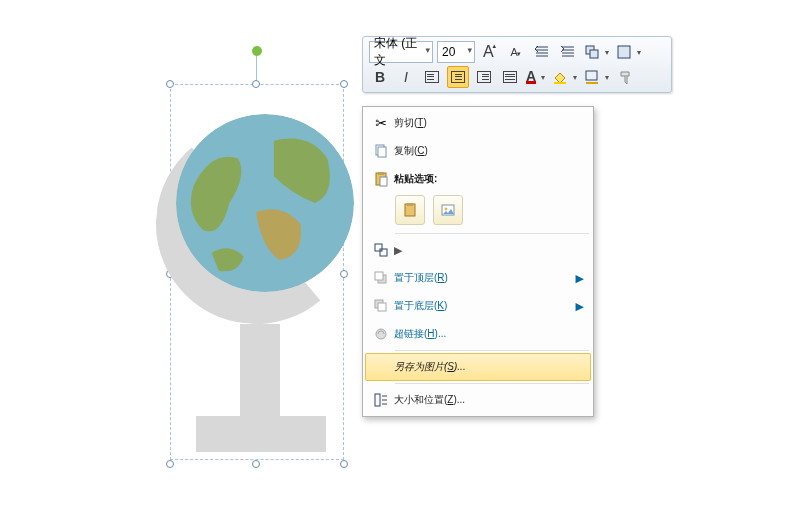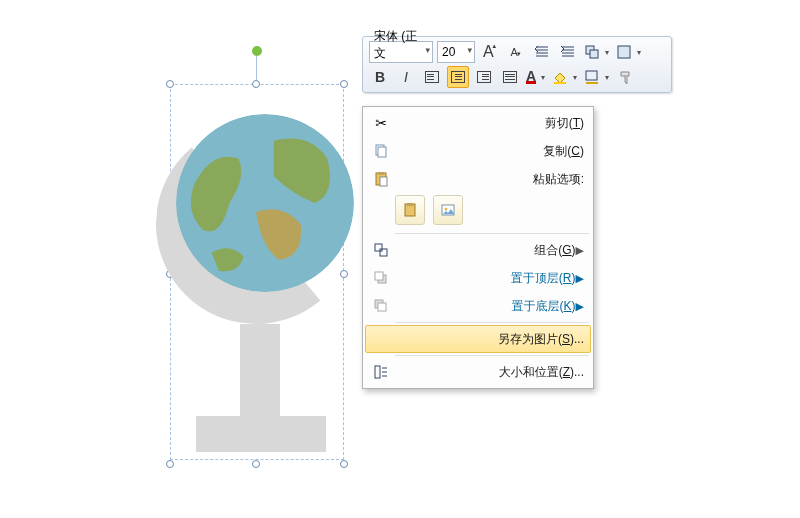--- a/index.html
+++ b/index.html
@@ -19,37 +19,37 @@
     .arc { position: absolute; left: -24px; top: 24px; width: 200px; height: 200px; border: 38px solid #d8d8d8; border-radius: 50%; border-top-color: transparent; border-right-color: transparent; transform: rotate(5deg); }
     .stem { position: absolute; left: 60px; top: 224px; width: 40px; height: 100px; background: #d8d8d8; }
     .base { position: absolute; left: 16px; top: 316px; width: 130px; height: 36px; background: #d8d8d8; }
     .globe { position: absolute; left: -4px; top: 14px; width: 178px; height: 178px; border-radius: 50%; overflow: hidden; }
 
     
     .minibar { position: absolute; left: 362px; top: 36px; width: 310px; background: linear-gradient(#fbfcfe,#e6ecf3); border: 1px solid #b7c6d7; border-radius: 3px; padding: 4px 6px; box-shadow: 1px 1px 2px rgba(0,0,0,.15); }
     .tb-row { display: flex; align-items: center; gap: 4px; margin-bottom: 3px; }
     .tb-row:last-child { margin-bottom: 0; }
     .font-sel { height: 22px; border: 1px solid #a9b8cb; background: #fff; font-size: 12px; padding: 0 14px 0 4px; position: relative; display:flex; align-items:center; }
-    .font-name { width: 64px; align-items: flex-end; } .font-size { width: 38px; }
+    .font-name { width: 64px; } .font-size { width: 38px; }
     .dd { position: absolute; right: 2px; top: 3px; font-size: 9px; color: #555; }
     .tb-btn { min-width: 22px; height: 22px; display: inline-flex; align-items: center; justify-content: center; border: 1px solid transparent; border-radius: 2px; font-size: 14px; color: #3b3b3b; cursor: pointer; position:relative; }
     .tb-dd { padding-right: 10px; }
     .tb-dd::after { content: "▾"; font-size: 8px; color: #555; position: absolute; right: 1px; top: 6px; }
     .active-btn { background: #ffd76b; border: 1px solid #e4a11b; }
     .sup { font-size: 16px; } .sub { font-size: 11px; }
 
     
     .ctx { position: absolute; left: 362px; top: 106px; width: 232px; background: #fdfdfd; border: 1px solid #b2b2b2; box-shadow: 2px 3px 6px rgba(0,0,0,.25); padding: 2px 2px; }
     .mi { display: flex; align-items: center; height: 28px; border: 1px solid transparent; border-radius: 2px; padding: 0 6px 0 2px; position: relative; }
     .mi .ic { width: 26px; height: 22px; display: inline-flex; align-items: center; justify-content: center; font-size: 14px; }
-    .mi .lbl { flex: 1; font-size: 12px; color: #1a1a1a; text-align: right; }
+    .mi .lbl { flex: 1; font-size: 10px; color: #1a1a1a; }
     .mi.disabled .lbl, .mi.disabled .ic, .mi.disabled .arrow { color: #0369a1; }
-    .mi.title .lbl { font-weight: normal; }
+    .mi.title .lbl { font-weight: bold; }
     .mi .arrow { font-size: 11px; color: #555; }
-    .mi.highlight { background: linear-gradient(#fff2c7,#ffe596); border: 1px solid #e9c04e; }
+    .mi.highlight { background: linear-gradient(#fff2c7,#ffe596); border: 1px solid #e9c04e; font-style: italic; }
     .paste-row { padding: 2px 2px 6px 30px; display: flex; gap: 8px; }
     .paste-btn { width: 30px; height: 30px; border: 1px solid #d8d0b4; border-radius: 3px; background: linear-gradient(#fffef6,#f5eecb); display:inline-flex; align-items:center; justify-content:center; font-size:16px; }
     .sep { height: 1px; background: #e0e0e0; margin: 2px 2px 2px 30px; }
     .u { text-decoration: underline; }
 
     
     .svg { width: 16px; height: 16px; }
     .align-box { width:14px; height:12px; border:1px solid #444; display:flex; flex-direction:column; justify-content:space-around; padding:1px; }
     .align-box span { height:1px; background:#444; display:block; }
     .al span { width:70%; } .ac span { margin:0 auto; width:70%; } .ar span { margin-left:auto; width:70%; } .aj span { width:100%; }
@@ -227,21 +227,20 @@
       </div>
   </div>
   <div class="sep"></div>
   <div class="mi">
     <span class="ic">
         <svg class="svg" viewBox="0 0 16 16">
           <rect x="2" y="2" width="7" height="7" fill="none" stroke="#346"></rect>
           <rect x="7" y="7" width="7" height="7" fill="none" stroke="#346"></rect>
         </svg>
       </span>
-    <span class="lbl">组合(<span class="u">G</span>)</span>
     <span class="arrow">▶</span>
   </div>
   <div class="mi disabled">
     <span class="ic">
         <svg class="svg" viewBox="0 0 16 16">
           <rect x="5" y="5" width="8" height="8" fill="#ddd" stroke="#aaa"></rect>
           <rect x="2" y="2" width="8" height="8" fill="#fff" stroke="#aaa"></rect>
         </svg>
       </span>
     <span class="lbl">置于顶层(<span class="u">R</span>)</span>
@@ -249,20 +248,29 @@
   </div>
   <div class="mi disabled">
     <span class="ic">
         <svg class="svg" viewBox="0 0 16 16">
           <rect x="2" y="2" width="8" height="8" fill="#ddd" stroke="#aaa"></rect>
           <rect x="5" y="5" width="8" height="8" fill="#fff" stroke="#aaa"></rect>
         </svg>
       </span>
     <span class="lbl">置于底层(<span class="u">K</span>)</span>
     <span class="arrow">▶</span>
+  </div>
+  <div class="mi disabled">
+    <span class="ic">
+        <svg class="svg" viewBox="0 0 16 16">
+          <circle cx="8" cy="8" r="5" fill="#ddd" stroke="#aaa"></circle>
+          <path d="M5 8a3 3 0 0 1 6 0" fill="none" stroke="#aaa"></path>
+        </svg>
+      </span>
+    <span class="lbl">超链接(<span class="u">H</span>)...</span>
   </div>
   <div class="sep"></div>
   <div class="mi highlight">
     <span class="ic"></span>
     <span class="lbl">另存为图片(<span class="u">S</span>)...</span>
   </div>
   <div class="sep"></div>
   <div class="mi">
     <span class="ic">
         <svg class="svg" viewBox="0 0 16 16">

